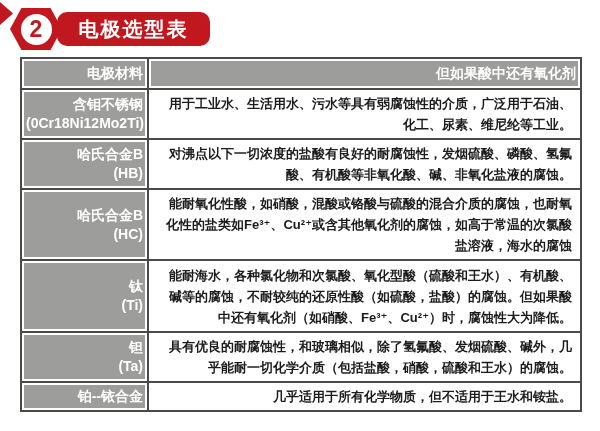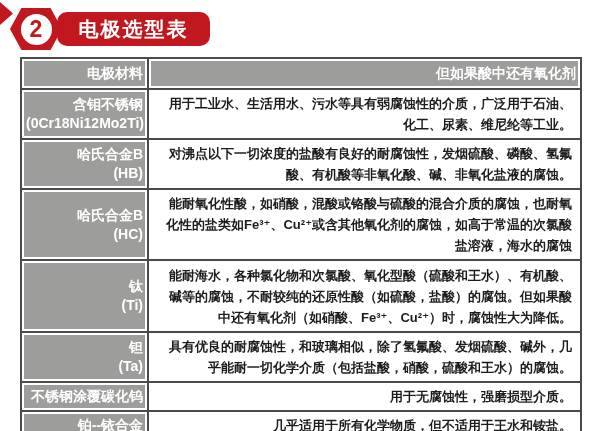--- a/index.html
+++ b/index.html
@@ -135,26 +135,20 @@
       </tr>
 
       <tr class="h-r5">
         <td class="gray">
           <span>钽</span>
           <span class="mat-sub">(Ta)</span>
         </td>
         <td class="desc">具有优良的耐腐蚀性，和玻璃相似，除了氢氟酸、发烟硫酸、碱外，几乎能耐一切化学介质（包括盐酸，硝酸，硫酸和王水）的腐蚀。</td>
       </tr>
 
-      <tr class="h-r6">
-        <td class="gray">
-          <span>不锈钢涂覆碳化钨</span>
-        </td>
-        <td class="desc">用于无腐蚀性，强磨损型介质。</td>
-      </tr>
 
       <tr class="h-r7">
         <td class="gray">
           <span>铂--铱合金</span>
         </td>
         <td class="desc">几乎适用于所有化学物质，但不适用于王水和铵盐。</td>
       </tr>
     </tbody>
   </table>
 

